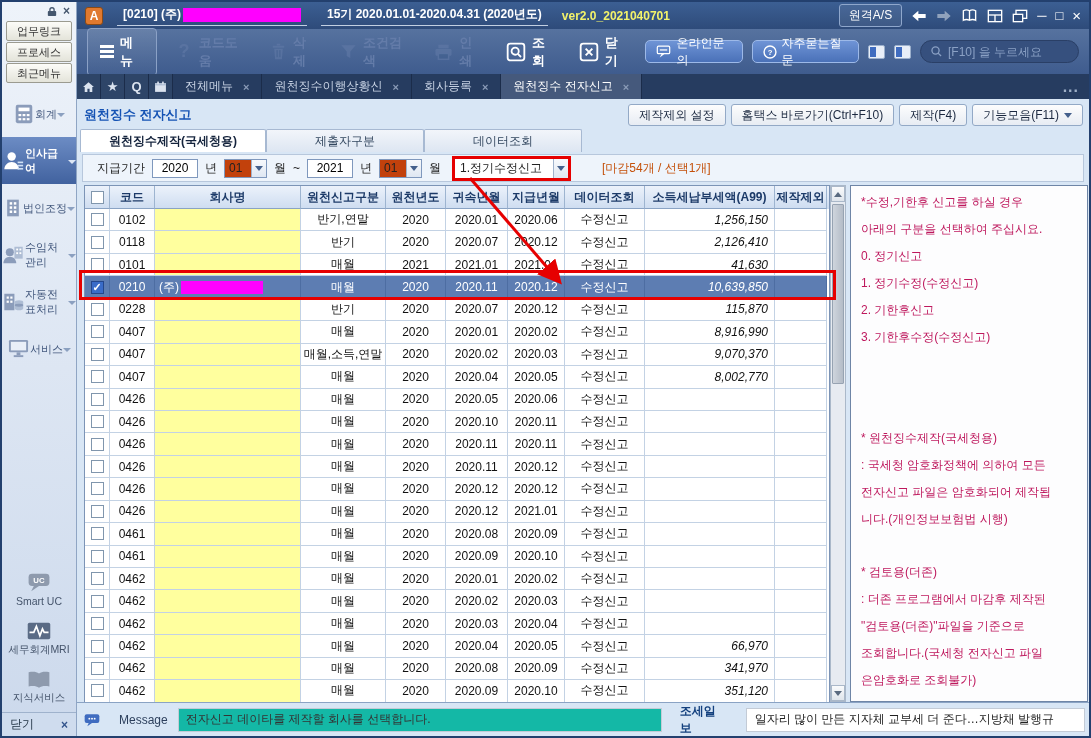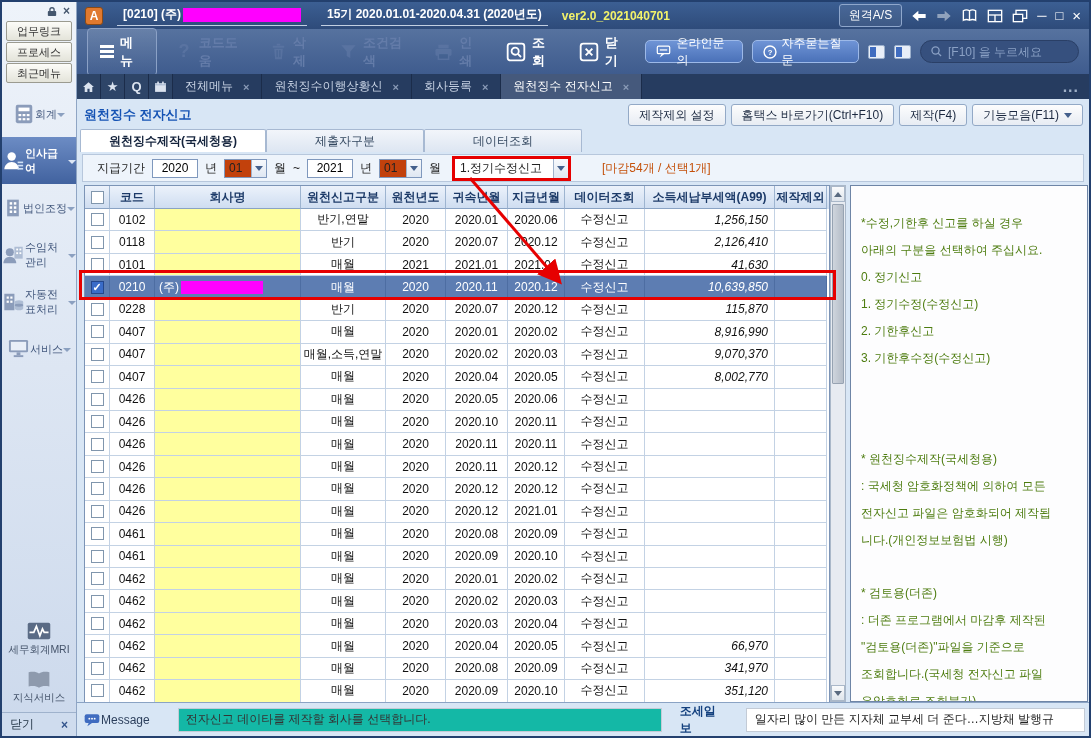--- a/index.html
+++ b/index.html
@@ -138,34 +138,34 @@
               display:flex; align-items:center; justify-content:center; }
   .sc-arrow .t { width:0;height:0;border-left:4px solid transparent;border-right:4px solid transparent; }
   .sc-arrow.up .t { border-bottom:5px solid #5a6b80; }
   .sc-arrow.down .t { border-top:5px solid #5a6b80; margin-top:1px; }
   #sc-thumb { margin:2px 1px; height:180px; background:linear-gradient(90deg,#cfd5dd,#b4bcc7);
               border:1px solid #97a3b2; border-radius:1px; }
   .sc-track { flex:1; }
 
   
   #help-panel { position:absolute; left:773px; top:86px; width:238px; height:517px; background:#fdfdfe;
-                border:1px solid #6e85a6; padding:24px 10px; font-size:12px; color:#4d7c0f; overflow:hidden; }
+                border:1px solid #6e85a6; padding:3px 10px; font-size:12px; color:#be185d; overflow:hidden; }
   .help-block { line-height:27px; white-space:pre-wrap; }
   .help-block + .help-block { margin-top:26px; }
   .help-block.gap-big { margin-top:74px; }
 
   
   #row-frame { position:absolute; left:77px; top:268px; width:757px; height:30px;
                border:3px solid #e60000; pointer-events:none; z-index:6; }
   #arrow-svg { position:absolute; left:0; top:0; width:1087px; height:734px; pointer-events:none; z-index:7; }
 
   
   #statusbar { position:absolute; left:0; right:0; top:700px; height:34px; background:#d8e6f5;
                border-top:1px solid #8aa3c4; display:flex; align-items:center; padding:0 4px 0 7px; gap:8px; }
-  .msg-chip { display:flex; align-items:center; gap:1px; font-size:12px; color:#2c3f5c; width:86px; }
+  .msg-chip { display:flex; align-items:center; gap:19px; font-size:12px; color:#2c3f5c; width:86px; }
   #msg-box { width:485px; height:24px; background:#14b8a6; border:1px solid #c3cbd6; display:flex;
              align-items:center; padding-left:7px; font-size:12px; color:#333; }
   #news-label { margin-left:auto; font-size:12px; font-weight:bold; color:#13407e; padding:0 10px; }
   #news-box { width:340px; height:24px; background:#fff; border:1px solid #c3cbd6; display:flex;
               align-items:center; padding-left:8px; font-size:12px; color:#222; overflow:hidden;
               white-space:nowrap; }
   .icon { display:inline-flex; align-items:center; justify-content:center; }
 </style>
 </head>
 <body>
@@ -281,20 +281,30 @@
               <rect x="10" y="15" width="4" height="3" fill="#8b9cba"></rect>
               <rect x="7" y="18" width="10" height="2" fill="#8b9cba"></rect>
             </svg>
           </span>
           <span class="lbl">서비스</span>
           <span class="chev"></span>
         </div>
       </div>
     <div class="sb-spacer"></div>
     <div id="sb-tools">
+        <div class="sb-tool">
+          <span class="icon">
+            <svg width="26" height="21" viewBox="0 0 30 24">
+              <rect x="3" y="2" width="24" height="14" rx="4" fill="#8e9aad"></rect>
+              <path d="M9 16l-3 6 9-6z" fill="#8e9aad"></path>
+              <text x="15" y="12.5" text-anchor="middle" font-size="9" fill="#fff" font-family="Liberation Sans,sans-serif" font-weight="bold">UC</text>
+            </svg>
+          </span>
+          <span class="lbl">Smart UC</span>
+        </div>
         <div class="sb-tool">
           <span class="icon">
             <svg width="26" height="20" viewBox="0 0 30 23">
               <rect x="2" y="2" width="26" height="19" rx="2" fill="#5a6b85"></rect>
               <path d="M4 13h5l3-7 4 11 3-8 2 4h5" fill="none" stroke="#fff" stroke-width="2"></path>
             </svg>
           </span>
           <span class="lbl">세무회계MRI</span>
         </div>
         <div class="sb-tool">

